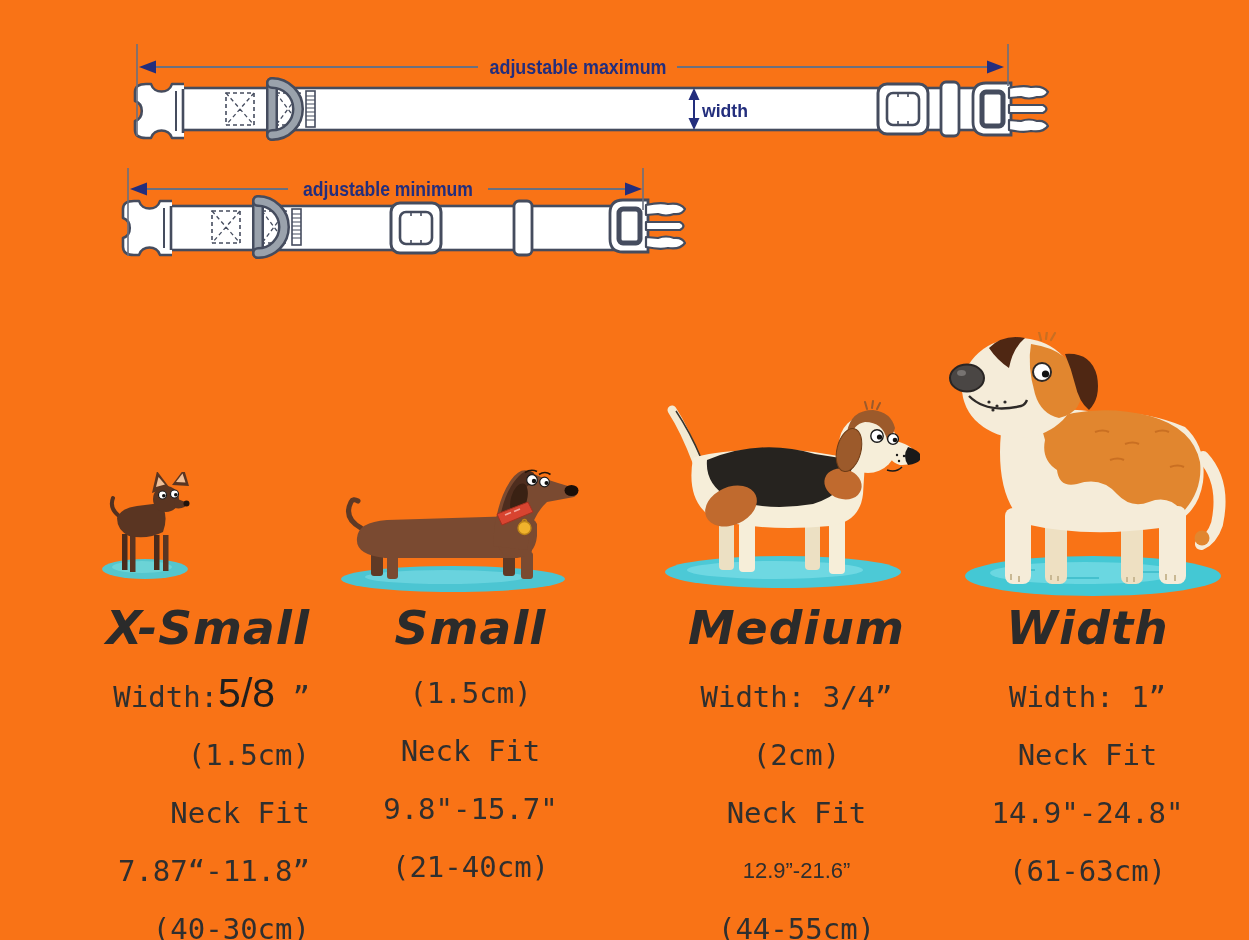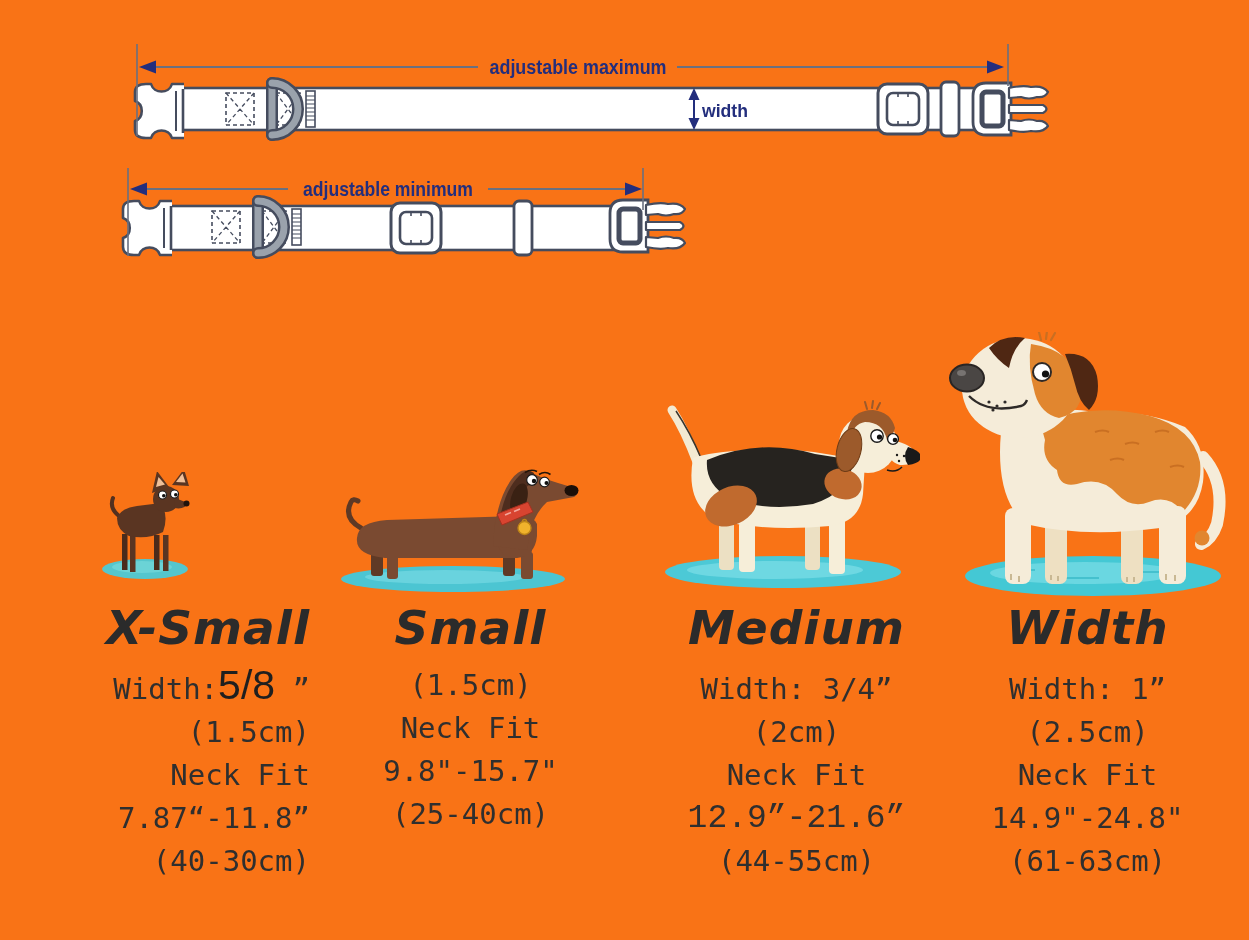--- a/index.html
+++ b/index.html
@@ -5,23 +5,23 @@
   html,body{margin:0;padding:0;background:#fff;}
   .canvas{position:relative;width:1249px;height:940px;background:#f97316;overflow:hidden;
           font-family:"DejaVu Sans",sans-serif;}
   .diagram-svg{position:absolute;left:0;top:0;}
   .dog-svg{position:absolute;}
   .col{position:absolute;top:599px;}
   .c-left{text-align:right;}
   .c-center{text-align:center;}
   .size-title{font-family:"DejaVu Sans",sans-serif;font-style:italic;font-weight:bold;
               font-size:47px;line-height:58px;color:#2b2b2b;letter-spacing:1px;margin-bottom:7px;}
-  .spec{font-family:"DejaVu Sans Mono",monospace;font-size:29px;line-height:43px;color:#2f2f2f;}
+  .spec{font-family:"DejaVu Sans Mono",monospace;font-size:29px;line-height:58px;color:#2f2f2f;}
   .frac{font-family:"Liberation Sans",sans-serif;font-size:41px;color:#1f1f1f;}
-  .serif-range{font-family:Liberation Mono, monospace;font-size:33px;}
+  .serif-range{font-family:Liberation Sans, sans-serif;font-size:22px;}
   .dlabel{font-family:"Liberation Sans",sans-serif;font-weight:bold;font-size:20px;fill:#232e7d;text-anchor:middle;}
   .dlabel-sm{font-family:"Liberation Sans",sans-serif;font-weight:bold;font-size:19px;fill:#232e7d;text-anchor:start;}
 </style>
 </head>
 <body>
 
 <div class="canvas">
 
   <svg class="diagram-svg" width="1249" height="300" viewBox="0 0 1249 300">
     <defs>
@@ -209,34 +209,33 @@
     <div class="spec">Neck Fit</div>
     <div class="spec">7.87“-11.8”</div>
     <div class="spec">(40-30cm)</div>
   </div>
 
   <div class="col c-center" style="left:328px;width:285px;">
     <div class="size-title">Small</div>
     <div class="spec">(1.5cm)</div>
     <div class="spec">Neck Fit</div>
     <div class="spec">9.8"-15.7"</div>
-    <div class="spec">(25-40cm)</div>
+    <div class="spec">(21-40cm)</div>
   </div>
 
   <div class="col c-center" style="left:654px;width:285px;">
     <div class="size-title">Medium</div>
     <div class="spec"><span>Width: 3/4”</span><span class="frac"></span><span></span></div>
     <div class="spec">(2cm)</div>
     <div class="spec">Neck Fit</div>
     <div class="spec serif-range">12.9”-21.6”</div>
     <div class="spec">(44-55cm)</div>
   </div>
 
   <div class="col c-center" style="left:945px;width:285px;">
     <div class="size-title">Width</div>
     <div class="spec"><span>Width: 1”</span><span class="frac"></span><span></span></div>
-    <div class="spec">(2.5cm)</div>
     <div class="spec">Neck Fit</div>
     <div class="spec">14.9"-24.8"</div>
     <div class="spec">(61-63cm)</div>
   </div>
 
 </div>
 
 </body></html>

